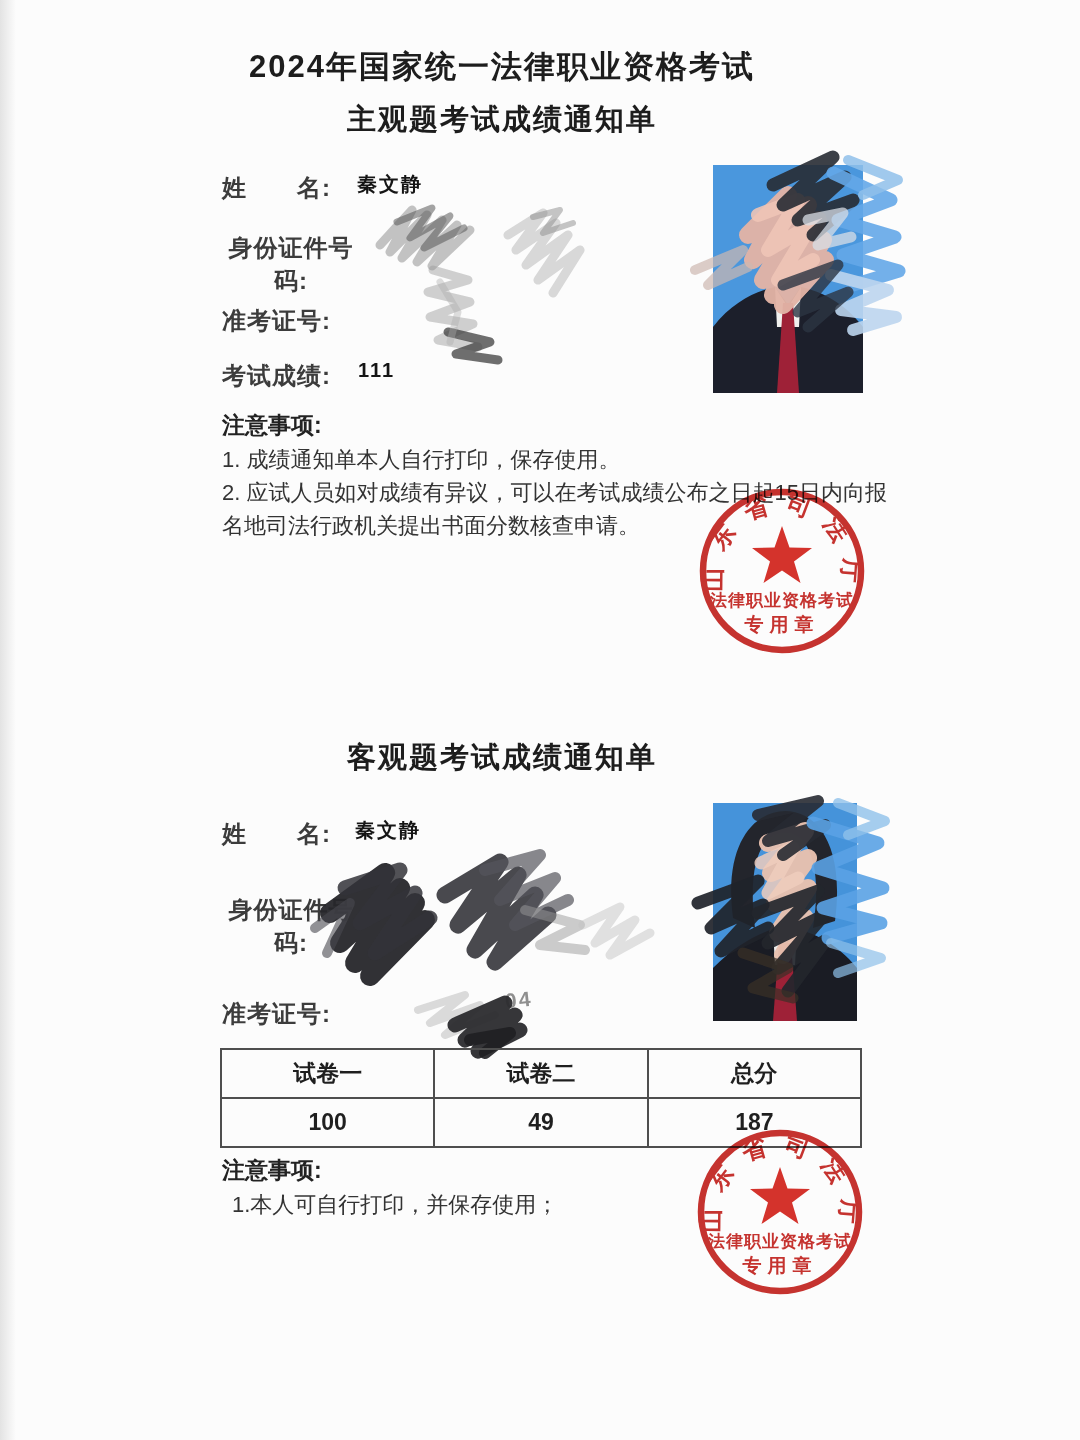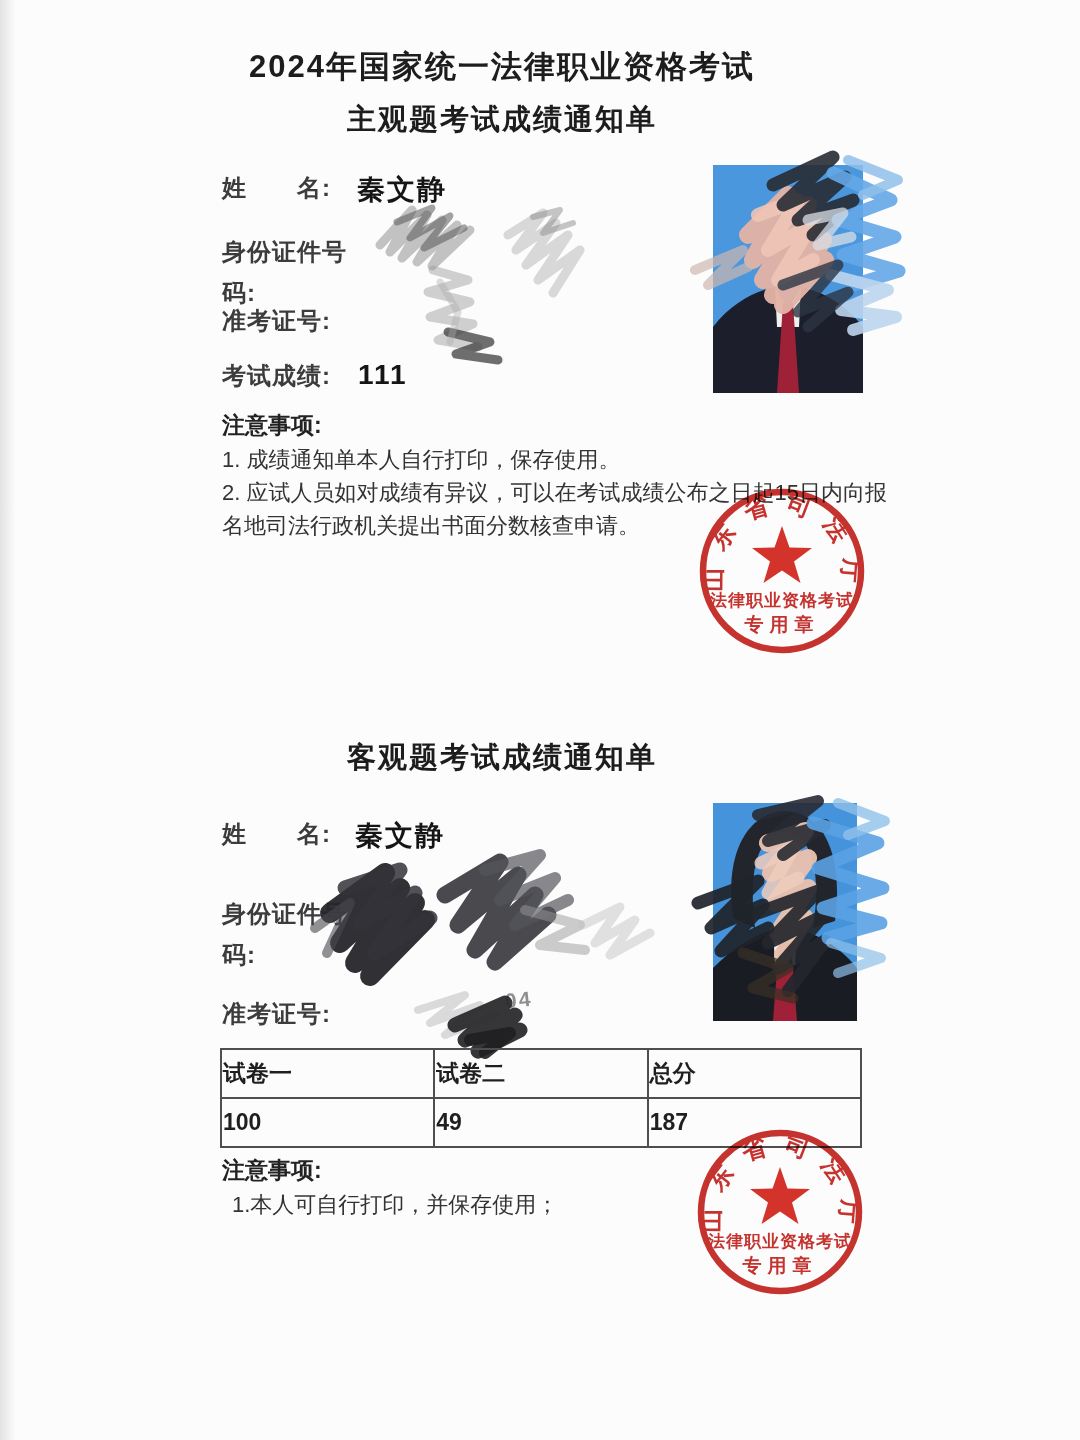--- a/index.html
+++ b/index.html
@@ -9,26 +9,26 @@
     overflow:hidden;margin:0 auto;
   }
   .page::before{content:"";position:absolute;left:0;top:0;width:16px;height:100%;
     background:linear-gradient(90deg,#e3e3e3,#fcfcfc);}
   .abs{position:absolute;}
   .title{left:0;width:1004px;text-align:center;font-weight:bold;color:#1d1d1d;letter-spacing:2px;}
   .t1{top:46px;font-size:31px;}
   .t2{top:100px;font-size:29px;font-family:Liberation Mono, monospace;}
   .t3{top:738px;font-size:29px;}
   .lbl{font-size:24px;font-weight:600;color:#3c3c3c;letter-spacing:1px;}
-  .val{font-size:28px;font-weight:bold;color:#151515;letter-spacing:2px;}
-  .idlbl{width:138px;line-height:41px;}
+  .val{font-size:20px;font-weight:bold;color:#151515;letter-spacing:2px;}
+  .idlbl{width:138px;line-height:33px;text-align:center;}
   .noteh{font-size:23px;font-weight:bold;color:#222;}
   .note{font-size:22px;font-weight:500;color:#333;line-height:33px;width:678px;}
   .score-table{left:220px;top:1048px;width:642px;border-collapse:collapse;table-layout:fixed;}
-  .score-table td{border:2px solid #4e4e4e;text-align:left;height:45px;
+  .score-table td{border:2px solid #4e4e4e;text-align:center;height:45px;
     font-size:23px;color:#1f1f1f;}
   .score-table .hd td{font-weight:bold;}
   .score-table .vr td{font-weight:bold;}
   svg{display:block;}
   .scrib path{fill:none;stroke-linecap:round;stroke-linejoin:round;}
   .seal{mix-blend-mode:multiply;opacity:.93;}
   .remnant{font-size:21px;color:#8f8f8f;font-weight:600;letter-spacing:2px;}
 </style>
 </head>
 <body>

